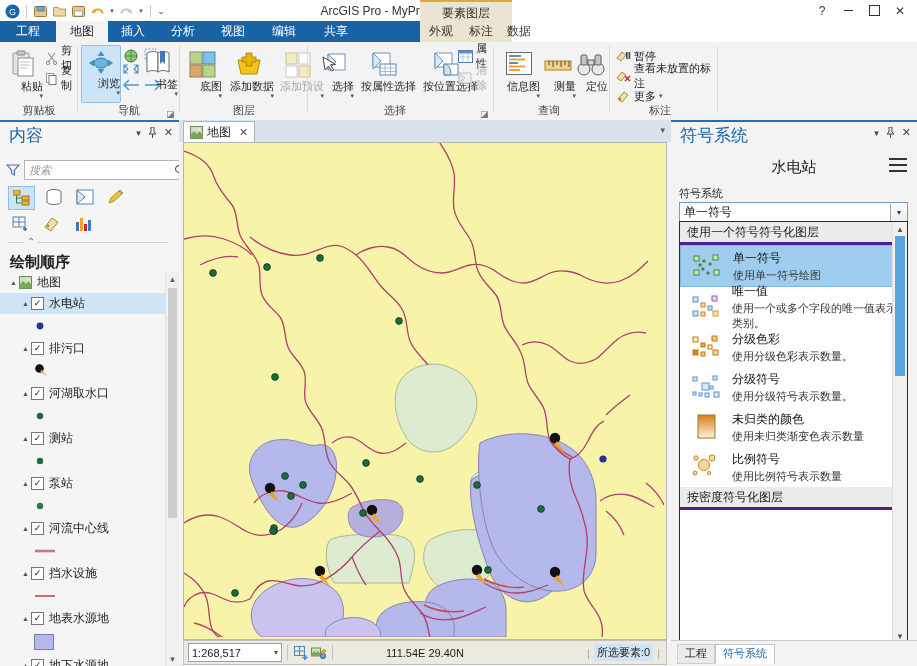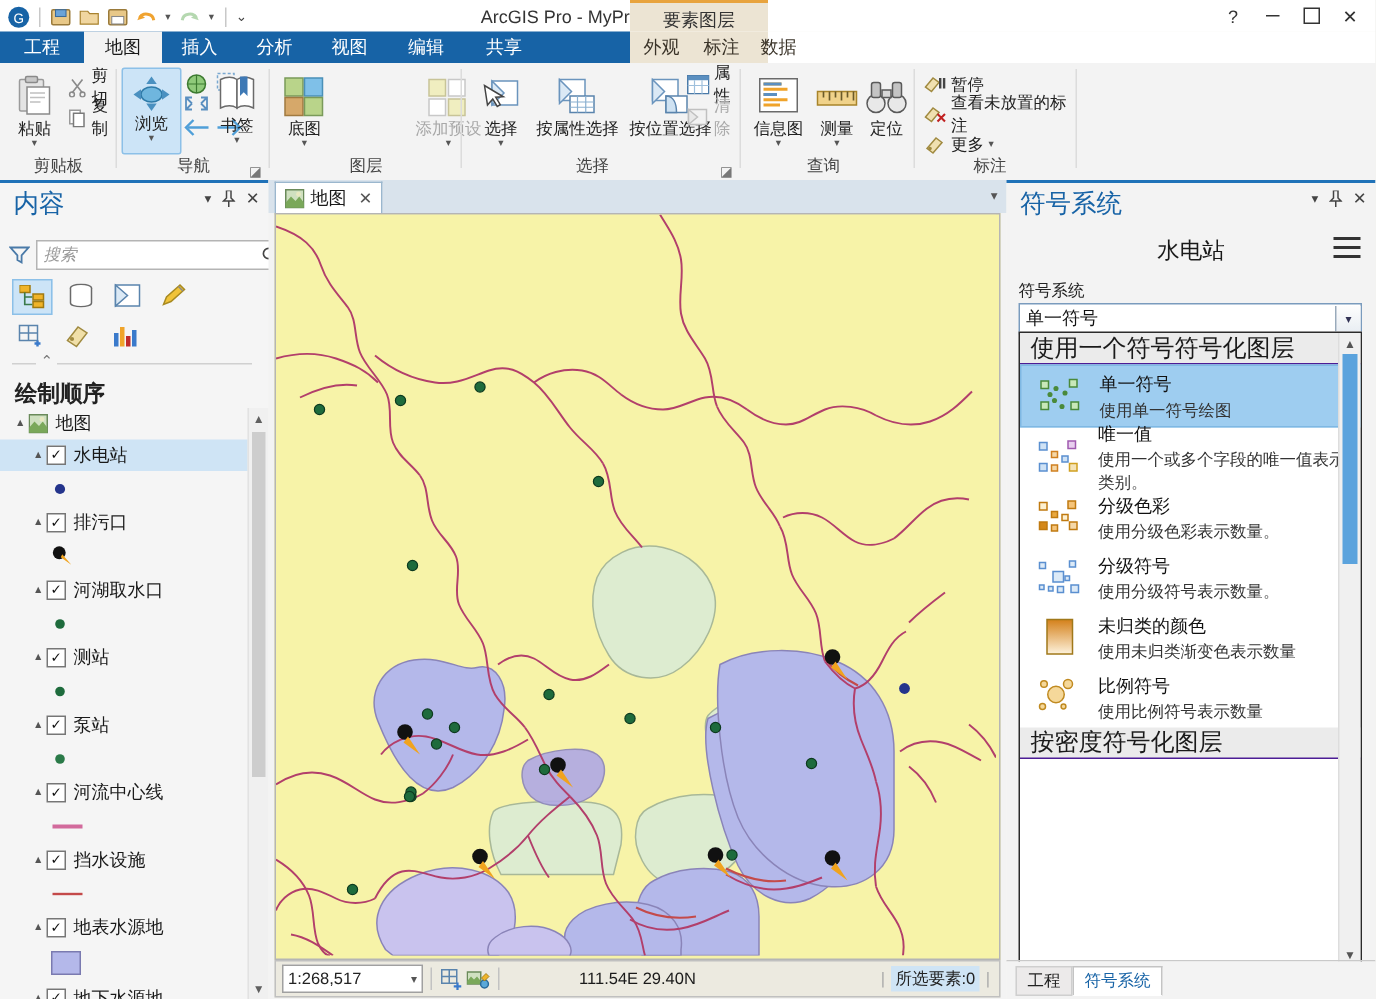--- a/index.html
+++ b/index.html
@@ -31,21 +31,21 @@
   .tab.dark{color:#ffffff;}
   .tab.active{background:#f3f3f3;color:#1a1a1a;}
   .tab.ctx{color:#3a3328;}
 
   
   .ribbon{position:absolute;left:0;top:42px;width:917px;height:78px;background:#f3f3f3;border-bottom:1px solid #d2d2d2;}
   .rgroup{position:absolute;top:0;height:78px;}
   .rgroup .glabel{position:absolute;bottom:2px;width:100%;text-align:center;font-size:11px;color:#444;}
   .rgroup .gdiv{position:absolute;right:0;top:4px;width:1px;height:66px;background:#dcdcdc;}
   .rgroup .launcher{position:absolute;right:5px;bottom:2px;width:9px;height:9px;font-size:9px;color:#777;}
-  .bigbtn{position:absolute;width:52px;text-align:center;cursor:default;}
+  .bigbtn{position:absolute;width:52px;text-align:right;cursor:default;}
   .bigbtn .bi{height:32px;display:flex;align-items:flex-end;justify-content:center;}
   .bigbtn .bl{font-size:11px;color:#222;line-height:13px;margin-top:1px;}
   .bigbtn .arw{font-size:7px;color:#555;line-height:6px;}
   .bigbtn.sel{background:#cce4f7;border:1px solid #8cc0e8;border-radius:2px;}
   .smbtn{position:absolute;height:16px;display:flex;align-items:center;gap:3px;font-size:11px;color:#222;cursor:default;}
   .smbtn.dis{color:#aaa;}
   .smbtn .si{width:15px;height:15px;display:flex;align-items:center;justify-content:center;}
 
   
   .pane{position:absolute;background:#f3f3f3;border:1px solid #c9c9c9;}
@@ -107,22 +107,22 @@
   .symlayer{position:absolute;left:0;top:34px;width:246px;height:26px;display:flex;align-items:center;justify-content:center;}
   .symlayer .nm{font-size:15px;color:#1a1a1a;}
   .hamb{position:absolute;right:10px;top:38px;width:18px;height:14px;display:flex;flex-direction:column;justify-content:space-between;}
   .hamb i{display:block;height:2px;background:#333;}
   .fieldlbl{position:absolute;left:8px;top:66px;font-size:11px;color:#222;}
   .combo{position:absolute;left:8px;top:82px;width:227px;height:19px;background:#fff;border:1px solid #7a9bbd;display:flex;align-items:center;}
   .combo .val{flex:1;padding-left:4px;font-size:12px;color:#111;}
   .combo .dd{width:16px;height:17px;background:linear-gradient(#fdfdfd,#e9eef3);border-left:1px solid #9ab;display:flex;
      align-items:center;justify-content:center;font-size:8px;color:#335;}
   .droplist{position:absolute;left:8px;top:101px;width:227px;height:423px;background:#fff;border:1px solid #2b2b2b;overflow:hidden;}
-  .dgrouphdr{height:20px;background:#ebebeb;border-bottom:1px solid #4c1d95;display:flex;align-items:center;padding-left:7px;
-     font-size:16px;color:#1a1a1a;}
+  .dgrouphdr{height:20px;background:#ebebeb;border-bottom:3px solid #4c1d95;display:flex;align-items:center;padding-left:7px;
+     font-size:12px;color:#1a1a1a;}
   .ditem{height:40px;display:flex;align-items:center;padding-left:8px;gap:8px;cursor:default;}
   .ditem.sel{background:#9ecdf0;border:1px solid #7fb8e3;}
   .ditem .dico{width:36px;height:30px;display:flex;align-items:center;justify-content:center;flex:none;}
   .ditem .dtx{display:flex;flex-direction:column;gap:1px;}
   .ditem .dt1{font-size:12px;color:#111;}
   .ditem .dt2{font-size:11px;color:#333;}
   .dscroll{position:absolute;right:0;top:0;width:14px;height:421px;background:#f0f0f0;border-left:1px solid #ddd;}
   .dscroll .thumb{position:absolute;left:2px;top:14px;width:10px;height:140px;background:#5ba3dd;}
   .dscroll .up,.dscroll .dn{position:absolute;left:0;width:14px;height:14px;display:flex;align-items:center;justify-content:center;font-size:8px;color:#555;}
   .dscroll .up{top:0;} .dscroll .dn{bottom:0;}
@@ -339,20 +339,30 @@
       <div class="bigbtn" style="left:4px;top:5px;width:38px">
         <div class="bi">
           <svg width="28" height="28" viewBox="0 0 28 28">
               <rect x="1" y="1" width="12" height="12" fill="#b9d48a" stroke="#7a9a5a"></rect>
               <rect x="14" y="1" width="12" height="12" fill="#7fc0e8" stroke="#4a90b8"></rect>
               <rect x="1" y="14" width="12" height="12" fill="#d6a86a" stroke="#a07a40"></rect>
               <rect x="14" y="14" width="12" height="12" fill="#b9d48a" stroke="#7a9a5a"></rect>
             </svg>
         </div>
         <div class="bl">底图</div>
+        <div class="arw">▾</div>
+      </div>
+      <div class="bigbtn" style="left:44px;top:5px;width:50px">
+        <div class="bi">
+          <svg width="30" height="28" viewBox="0 0 30 28">
+              <path d="M4 9h22l-3 14H7z" fill="#f2c417" stroke="#b08c00"></path>
+              <path d="M12 2h6v4h4v5h-4v4h-6v-4H8V6h4z" fill="#e8b200" stroke="#a07e00" stroke-width="0.8"></path>
+            </svg>
+        </div>
+        <div class="bl">添加数据</div>
         <div class="arw">▾</div>
       </div>
       <div class="bigbtn" style="left:94px;top:5px;width:50px">
         <div class="bi">
           <svg width="28" height="28" viewBox="0 0 28 28">
               <rect x="1" y="2" width="11" height="11" fill="#f0eec0" stroke="#c8c498"></rect>
               <rect x="14" y="2" width="11" height="11" fill="#fff" stroke="#c8c8c8"></rect>
               <rect x="1" y="15" width="11" height="11" fill="#fff" stroke="#c8c8c8"></rect>
               <rect x="14" y="15" width="11" height="11" fill="#f0eec0" stroke="#c8c498"></rect>
             </svg>

